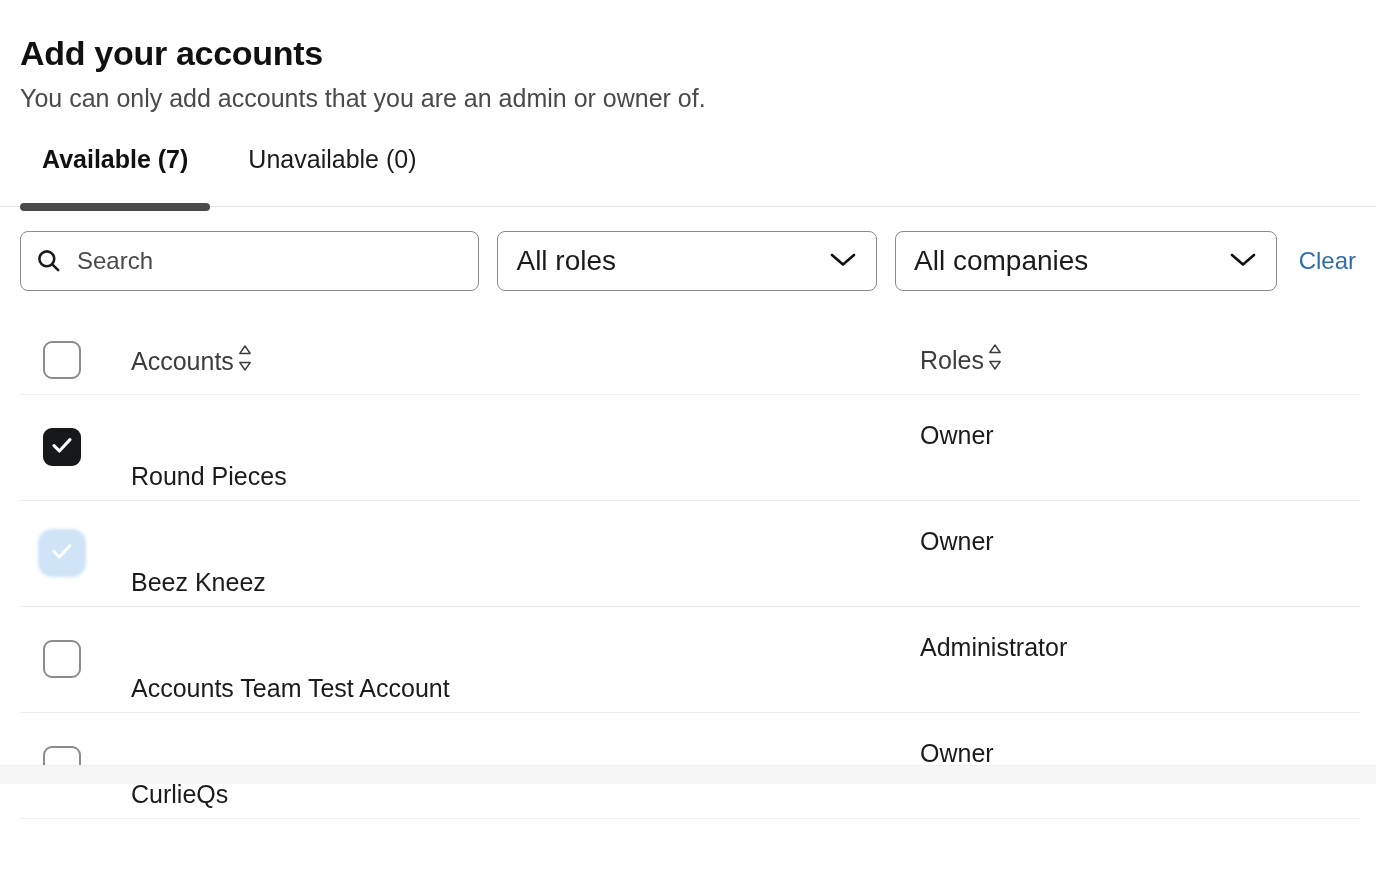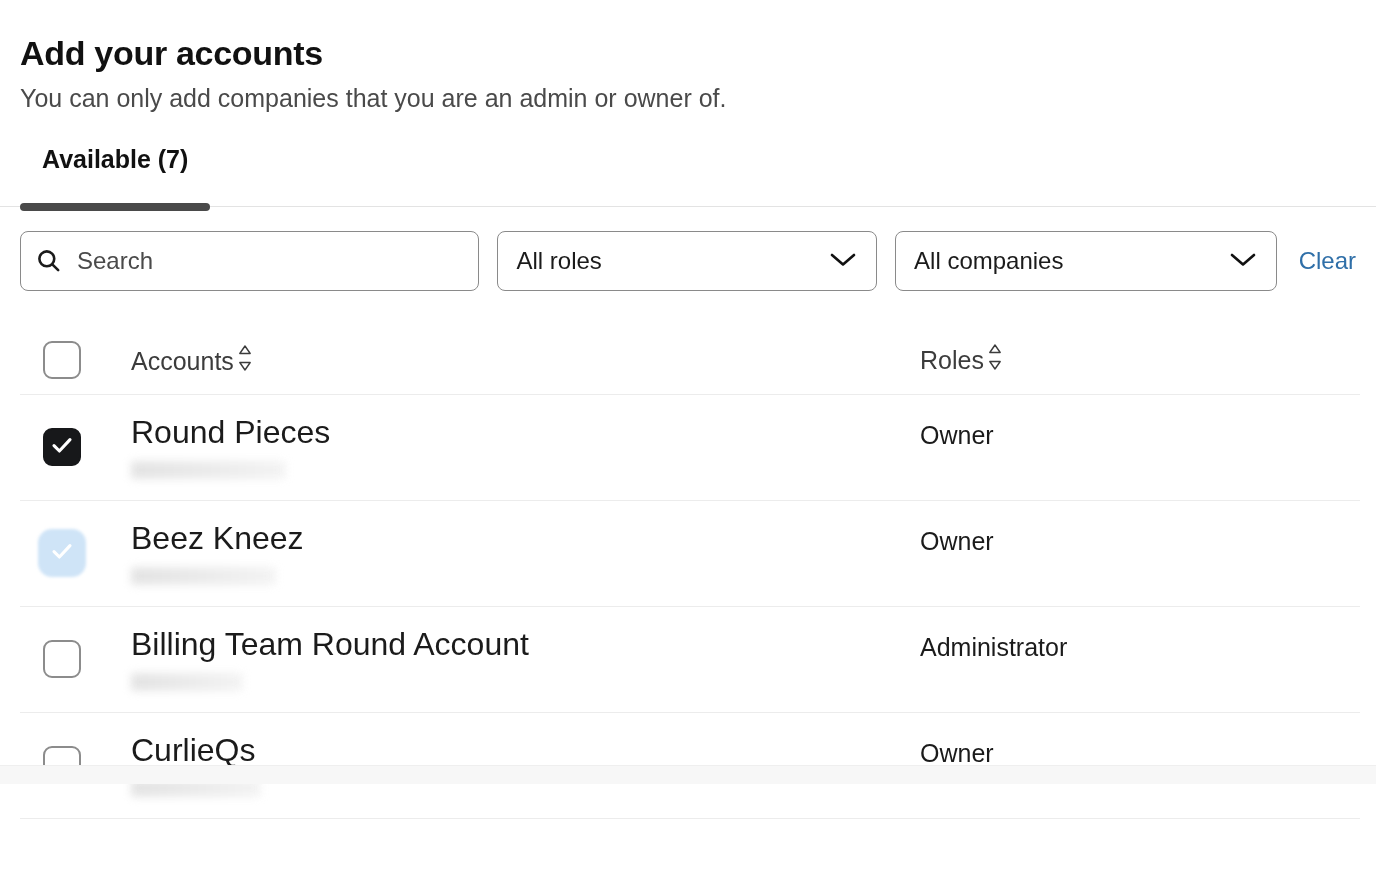--- a/index.html
+++ b/index.html
@@ -102,21 +102,21 @@
     border: 1px solid #8a8a8a;
     border-radius: 8px;
     display: flex;
     align-items: center;
     justify-content: space-between;
     padding: 0 18px 0 18px;
     background: #fff;
     cursor: pointer;
   }
   .select-box.companies { width: 382px; }
-  .select-label { font-size: 24px; color: #1b1b1b; }
+  .select-label { font-size: 28px; color: #1b1b1b; }
   .chev { flex: 0 0 auto; display:block; }
 
   .clear-link {
     font-size: 24px;
     color: #2f6fa8;
     cursor: pointer;
     margin-left: 4px;
     white-space: nowrap;
     text-decoration: none;
   }
@@ -169,23 +169,24 @@
     display: inline-flex;
     align-items: center;
     gap: 3px;
     font-size: 25px;
     color: #3c3c3c;
     cursor: pointer;
   }
   .sort-ico { display: block; }
 
   .acct-name {
-    font-size: 32px;
+    font-size: 25px;
     color: #1b1b1b;
     line-height: 1.1;
+    margin-top: 48px;
   }
   .acct-sub {
     margin-top: 11px;
     height: 18px;
     border-radius: 3px;
     background: linear-gradient(90deg,#e2e2e2 0%,#ebebeb 55%,#f3f3f3 100%);
     filter: blur(4px);
     opacity: 0.95;
   }
   .role-text { font-size: 25px; color: #1b1b1b; }
@@ -230,25 +231,26 @@
     border-top: 1px solid #efefef;
   }
 </style>
 </head>
 <body>
 
 <div class="page">
 
   <div class="hdr">
     <h1 class="title">Add your accounts</h1>
-    <p class="subtitle">You can only add companies that you are an admin or owner of.</p>
+    <p class="subtitle">You can only add accounts that you are an admin or owner of.</p>
   </div>
 
   <div class="tabs">
     <button class="tab active">Available (7)</button>
+    <button class="tab">Unavailable (0)</button>
   </div>
 
   <div class="filters">
 
     <div class="search-box">
       <span>
         <svg width="27" height="27" viewBox="0 0 24 24" fill="none" stroke="#1b1b1b" stroke-width="2.3" stroke-linecap="round">
           <circle cx="10.5" cy="10.5" r="6.6"></circle>
           <line x1="15.6" y1="15.6" x2="20.6" y2="20.6"></line>
         </svg>
@@ -338,21 +340,21 @@
           </div>
           <div class="cell-role">
             <span class="role-text">Owner</span>
           </div>
         </div>
         <div class="row data">
           <div class="cell-check">
             <span class="cb off"></span>
           </div>
           <div class="cell-acct">
-            <div class="acct-name">Billing Team Round Account</div>
+            <div class="acct-name">Accounts Team Test Account</div>
             <div class="acct-sub" style="width: 112px;"></div>
           </div>
           <div class="cell-role">
             <span class="role-text">Administrator</span>
           </div>
         </div>
         <div class="row data">
           <div class="cell-check">
             <span class="cb off"></span>
           </div>

